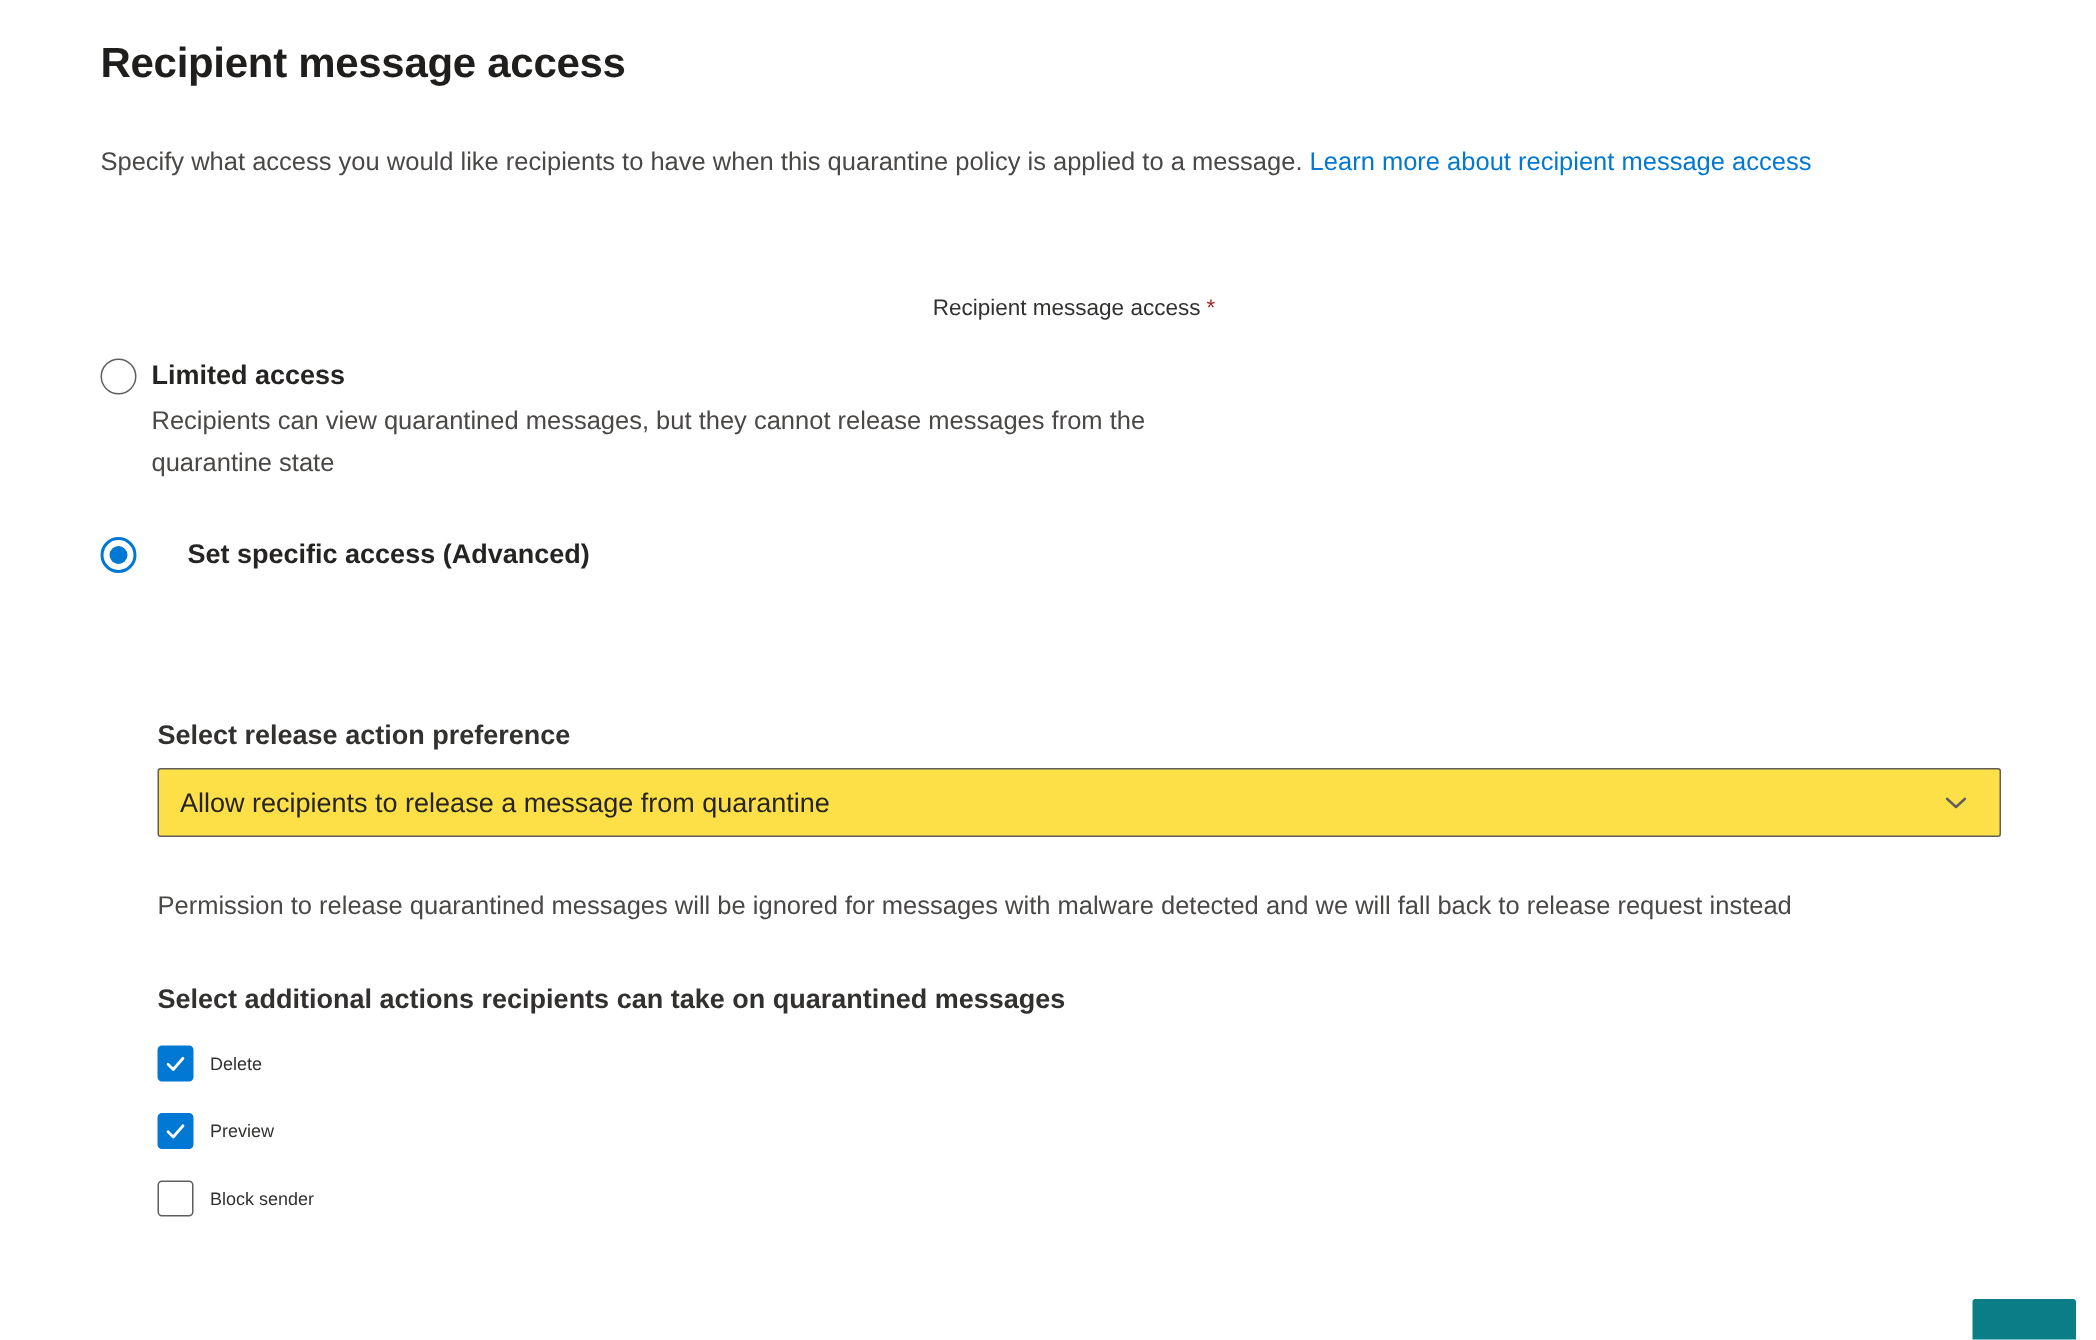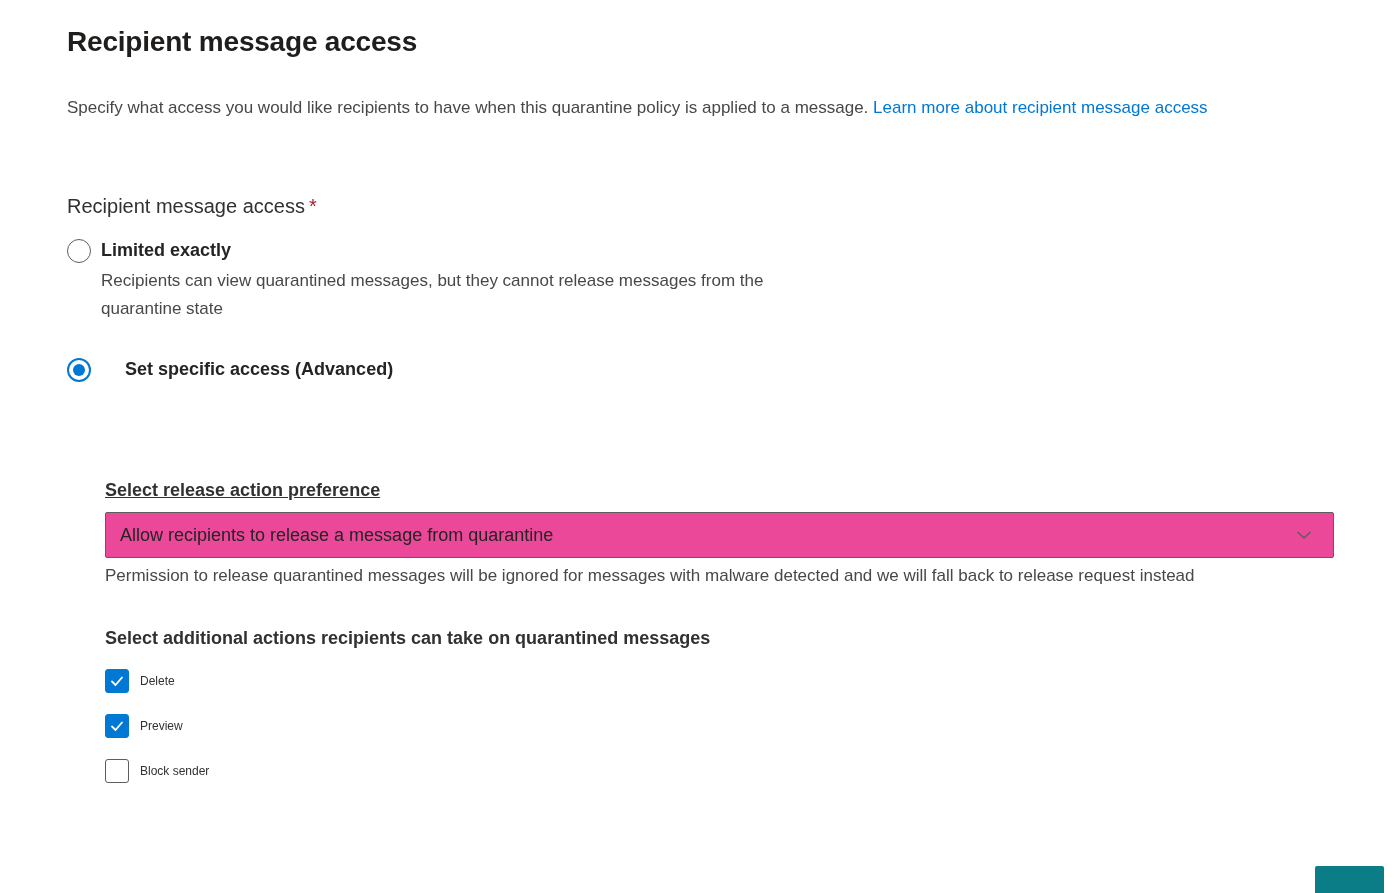--- a/index.html
+++ b/index.html
@@ -28,23 +28,24 @@
     color: var(--text-body, #4a4846);
   }
   .description a.learn-more {
     color: var(--link, #0078d4);
     text-decoration: none;
     cursor: pointer;
   }
 
   .field-label {
     margin-top: 72px;
-    font-size: 20px;
+    font-size: 15px;
     line-height: 24px;
     color: var(--label, #323130);
+    text-align: center;
   }
   .required { color: var(--required-red, #a4262c); margin-left: 4px; }
 
   
   .radio-option { display: flex; align-items: flex-start; }
   .radio-option.first { margin-top: 20px; }
   .radio-option.second { margin-top: 34px; gap: 24px; }
   .radio-control {
     flex: 0 0 auto;
     width: 24px; height: 24px;
@@ -83,45 +84,44 @@
     max-width: 700px;
   }
 
   
   .subsection { margin: 96px 0 0 38px; }
   .sub-label {
     font-size: 18px;
     line-height: 24px;
     font-weight: 600;
     color: var(--label, #323130);
-    text-decoration: underline;
   }
   .dropdown {
     margin-top: 10px;
     width: 1229px;
     height: 46px;
     border: 1px solid var(--border-gray, #605e5c);
     border-radius: 2px;
-    background: #ec4899;
+    background: #fde047;
     display: flex;
     align-items: center;
     padding: 0 20px 0 14px;
     cursor: pointer;
   }
   .dropdown-value {
     flex: 1 1 auto;
     font-size: 18px;
     color: #252423;
     white-space: nowrap;
     overflow: hidden;
   }
   .chevron { flex: 0 0 auto; width: 18px; height: 18px; }
 
   .note {
-    margin-top: 4px;
+    margin-top: 32px;
     max-width: 1150px;
     font-size: 17px;
     line-height: 28px;
     color: var(--text-body, #4a4846);
   }
 
   .cb-section-label {
     margin-top: 36px;
     font-size: 18px;
     line-height: 24px;
@@ -174,21 +174,21 @@
   <h1 class="page-title">Recipient message access</h1>
 
   <p class="description"><span>Specify what access you would like recipients to have when this quarantine policy is applied to a message.</span>
     <a class="learn-more" href="#">Learn more about recipient message access</a></p>
 
   <div class="field-label"><span>Recipient message access</span><span class="required">*</span></div>
 
   <div class="radio-option first">
     <div class="radio-control"></div>
     <div class="radio-body">
-      <div class="radio-title">Limited exactly</div>
+      <div class="radio-title">Limited access</div>
       <div class="radio-desc">Recipients can view quarantined messages, but they cannot release messages from the quarantine state</div>
     </div>
   </div>
 
   <div class="radio-option second">
     <div class="radio-control selected"></div>
     <div class="radio-body">
       <div class="radio-title">Set specific access (Advanced)</div>
     </div>
   </div>

